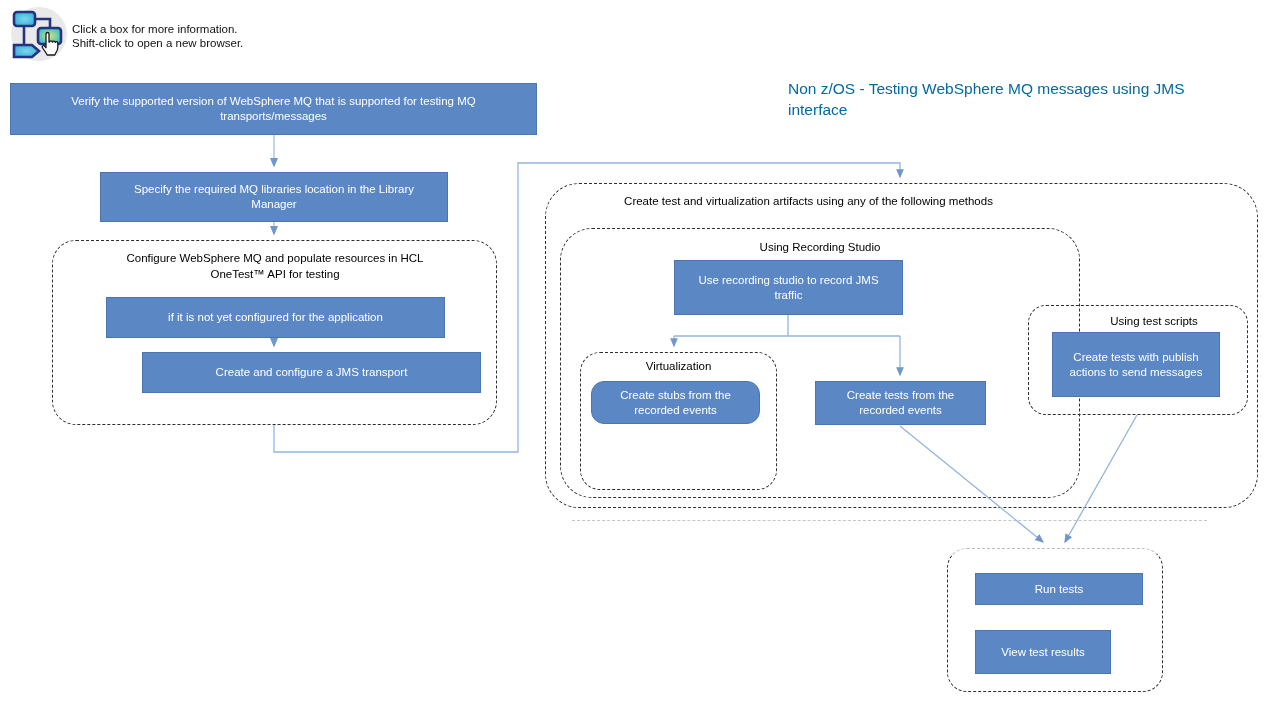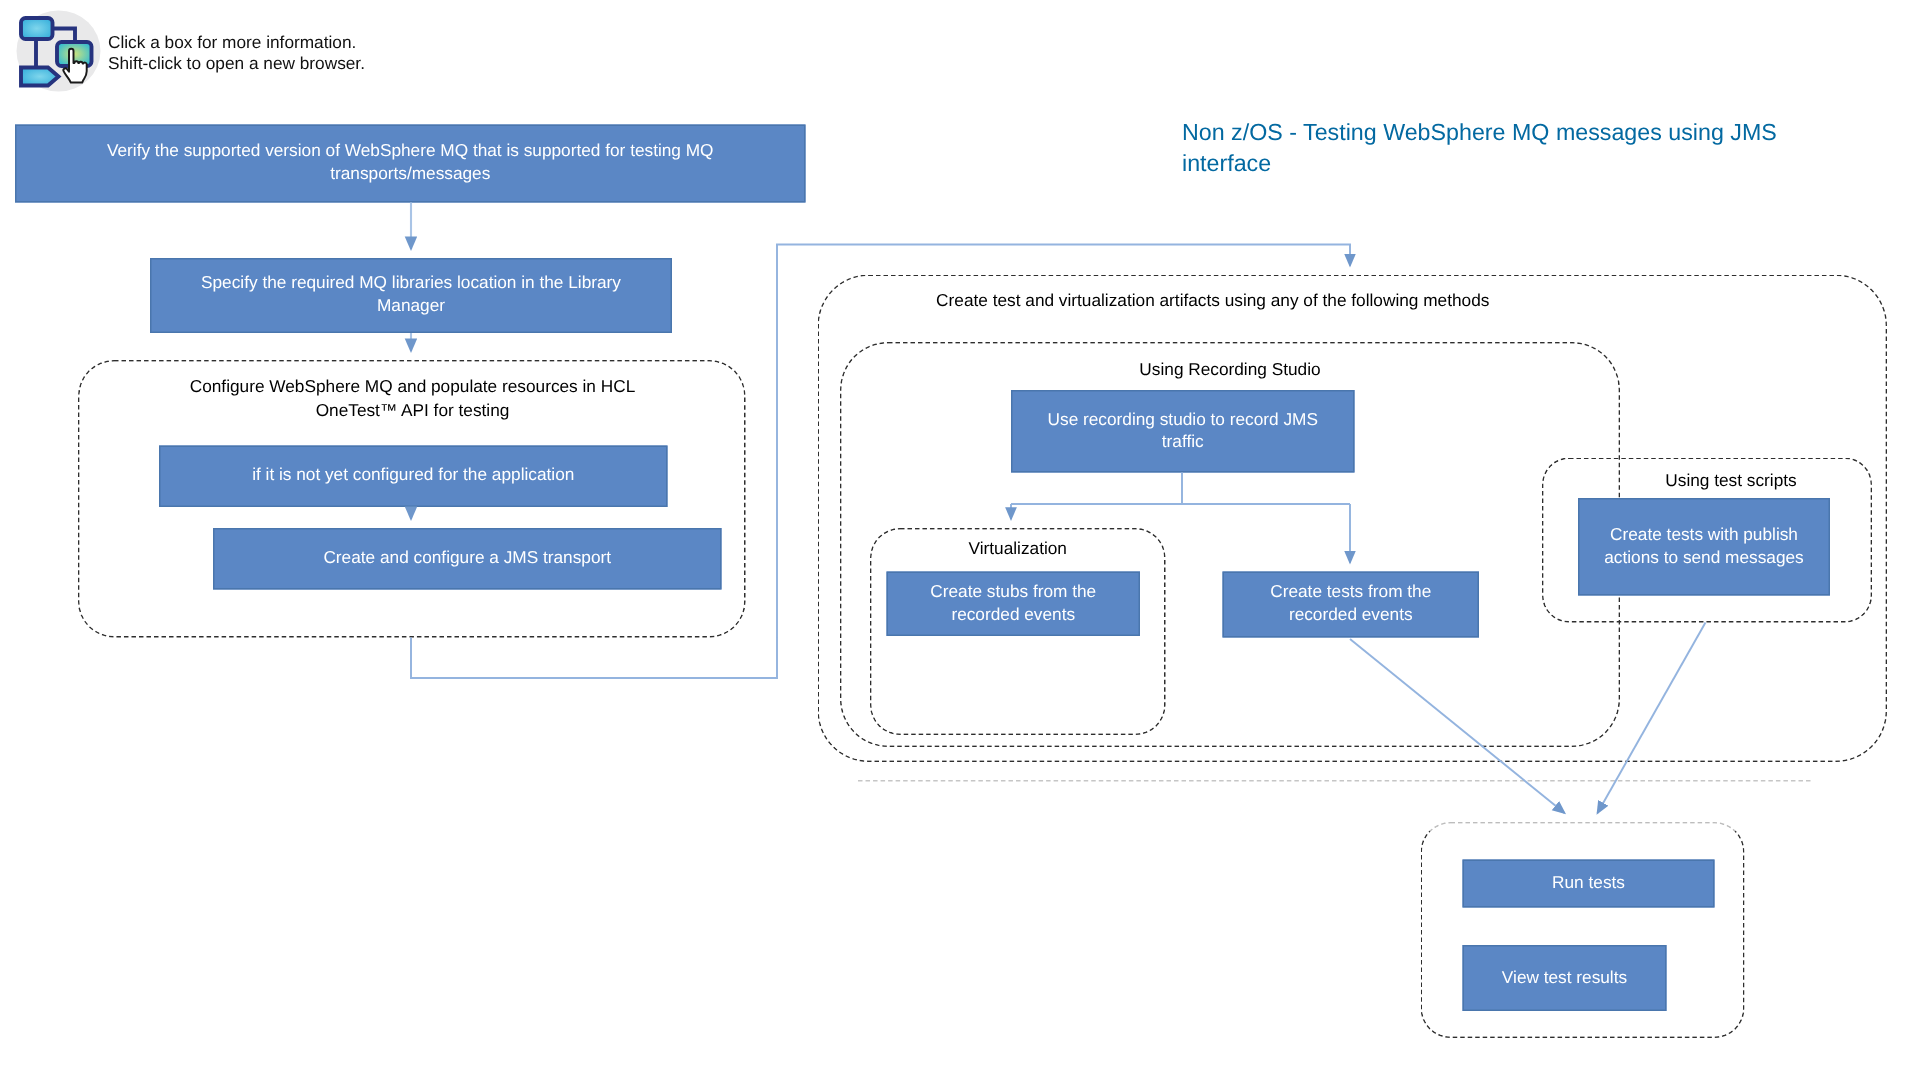--- a/index.html
+++ b/index.html
@@ -100,21 +100,21 @@
   <div class="node" style="left:100px;top:172px;width:348px;height:50px;">Specify the required MQ libraries location in the Library Manager</div>
 
   <div class="node" style="left:10px;top:83px;width:527px;height:52px;">Verify the supported version of WebSphere MQ that is supported for testing MQ transports/messages</div>
 
   <div class="node" style="left:106px;top:297px;width:339px;height:41px;">if it is not yet configured for the application</div>
 
   <div class="node" style="left:106px;top:352px;width:339px;height:41px;margin-left:36px;">Create and configure a JMS transport</div>
 
   <div class="node" style="left:674px;top:260px;width:229px;height:55px;">Use recording studio to record JMS traffic</div>
 
-  <div class="node" style="left:591px;top:381px;width:169px;height:43px;">Create stubs from the recorded events</div>
+  <div class="node" style="left:591px;top:381px;width:169px;height:43px;border-radius:13px;">Create stubs from the recorded events</div>
 
 
   <div class="node" style="left:815px;top:381px;width:171px;height:44px;">Create tests from the recorded events</div>
 
   <div class="node" style="left:1052px;top:332px;width:168px;height:65px;">Create tests with publish actions to send messages</div>
 
   <div class="node" style="left:975px;top:573px;width:168px;height:32px;">Run tests</div>
 
   <div class="node" style="left:975px;top:630px;width:136px;height:44px;">View test results</div>
 

